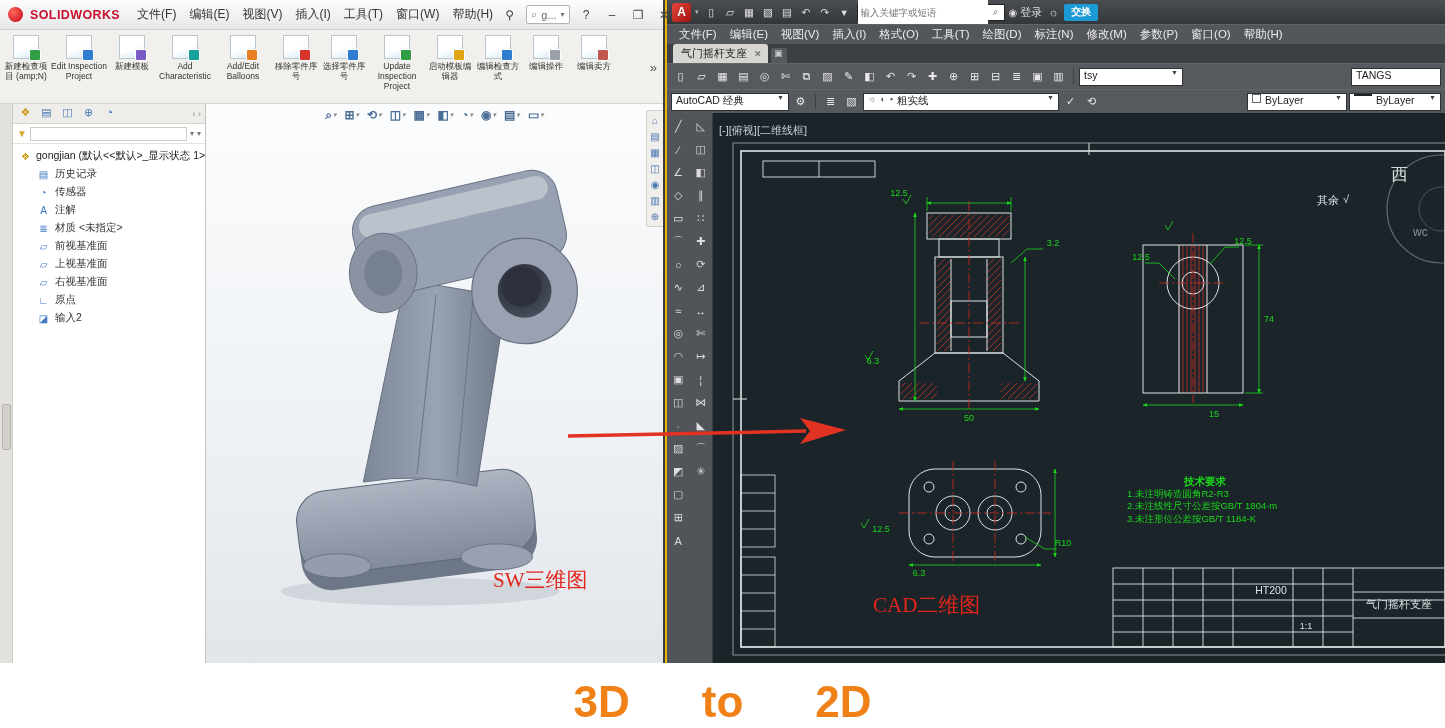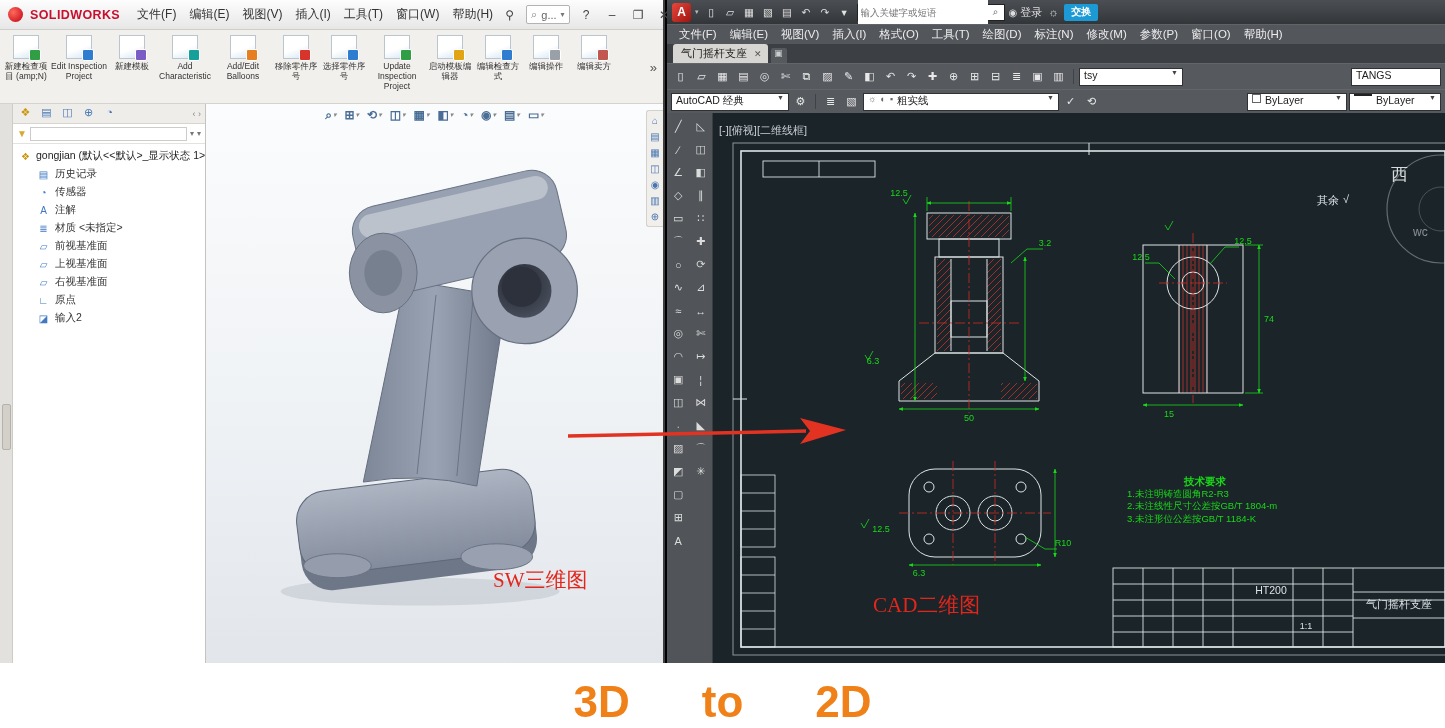--- a/index.html
+++ b/index.html
@@ -1,17 +1,17 @@
 <!DOCTYPE html>
 <html><head>
 <meta charset="utf-8">
 <style>
 *{box-sizing:border-box;margin:0;padding:0}
 html,body{width:1445px;height:728px;overflow:hidden}
-.stage{position:relative;width:1445px;height:728px;background:#000000;font-family:"Liberation Sans",sans-serif;overflow:hidden}
+.stage{position:relative;width:1445px;height:728px;background:#eab308;font-family:"Liberation Sans",sans-serif;overflow:hidden}
 
 
 .sw{position:absolute;left:0;top:0;width:665px;height:663px;background:#ecebe9;border-right:2px solid #3e3e3e;display:flex;flex-direction:column}
 .sw-titlebar{height:30px;display:flex;align-items:center;gap:7px;padding:0 8px;background:linear-gradient(#fdfdfd,#e7e7e7);border-bottom:1px solid #d0cec9}
 .sw-logo-ic{width:15px;height:15px;border-radius:50%;background:radial-gradient(circle at 35% 35%,#ff6a5a,#c00014);flex:none}
 .sw-logo{color:#c8102e;font-weight:bold;font-size:12.5px;letter-spacing:.4px}
 .sw-menus{display:flex;gap:13px;font-size:12px;color:#333;margin-left:10px}
 .sw-menu{cursor:pointer;white-space:nowrap}
 .ticon{min-width:19px;text-align:center;font-size:12px;color:#444;cursor:pointer}
 .sw-search{margin-left:auto;display:flex;align-items:center;gap:4px;border:1px solid #b3b3b3;background:#fff;height:19px;padding:0 4px;width:94px;font-size:11px;color:#666;border-radius:2px}
@@ -815,33 +815,33 @@
             <div class="tr-line">1.未注明铸造圆角R2-R3</div>
 
             <div class="tr-line">2.未注线性尺寸公差按GB/T 1804-m</div>
 
             <div class="tr-line">3.未注形位公差按GB/T 1184-K</div>
 
         </div>
 
           <span class="dim" style="left: 186px; top: 80px;">12.5</span>
 
-          <span class="dim" style="left: 332px; top: 130px;">3.2</span>
+          <span class="dim" style="left: 340px; top: 130px;">3.2</span>
 
           <span class="dim" style="left: 160px; top: 248px;">6.3</span>
 
           <span class="dim" style="left: 256px; top: 305px;">50</span>
 
           <span class="dim" style="left: 530px; top: 128px;">12.5</span>
 
           <span class="dim" style="left: 428px; top: 144px;">12.5</span>
 
           <span class="dim" style="left: 556px; top: 206px;">74</span>
 
-          <span class="dim" style="left: 456px; top: 301px;">15</span>
+          <span class="dim" style="left: 501px; top: 301px;">15</span>
 
           <span class="dim" style="left: 168px; top: 416px;">12.5</span>
 
           <span class="dim" style="left: 350px; top: 430px;">R10</span>
 
           <span class="dim" style="left: 206px; top: 460px;">6.3</span>
 
         <span class="tbx mat">HT200</span>
         <span class="tbx pname">气门摇杆支座</span>
         <span class="tbx scale">1:1</span>

